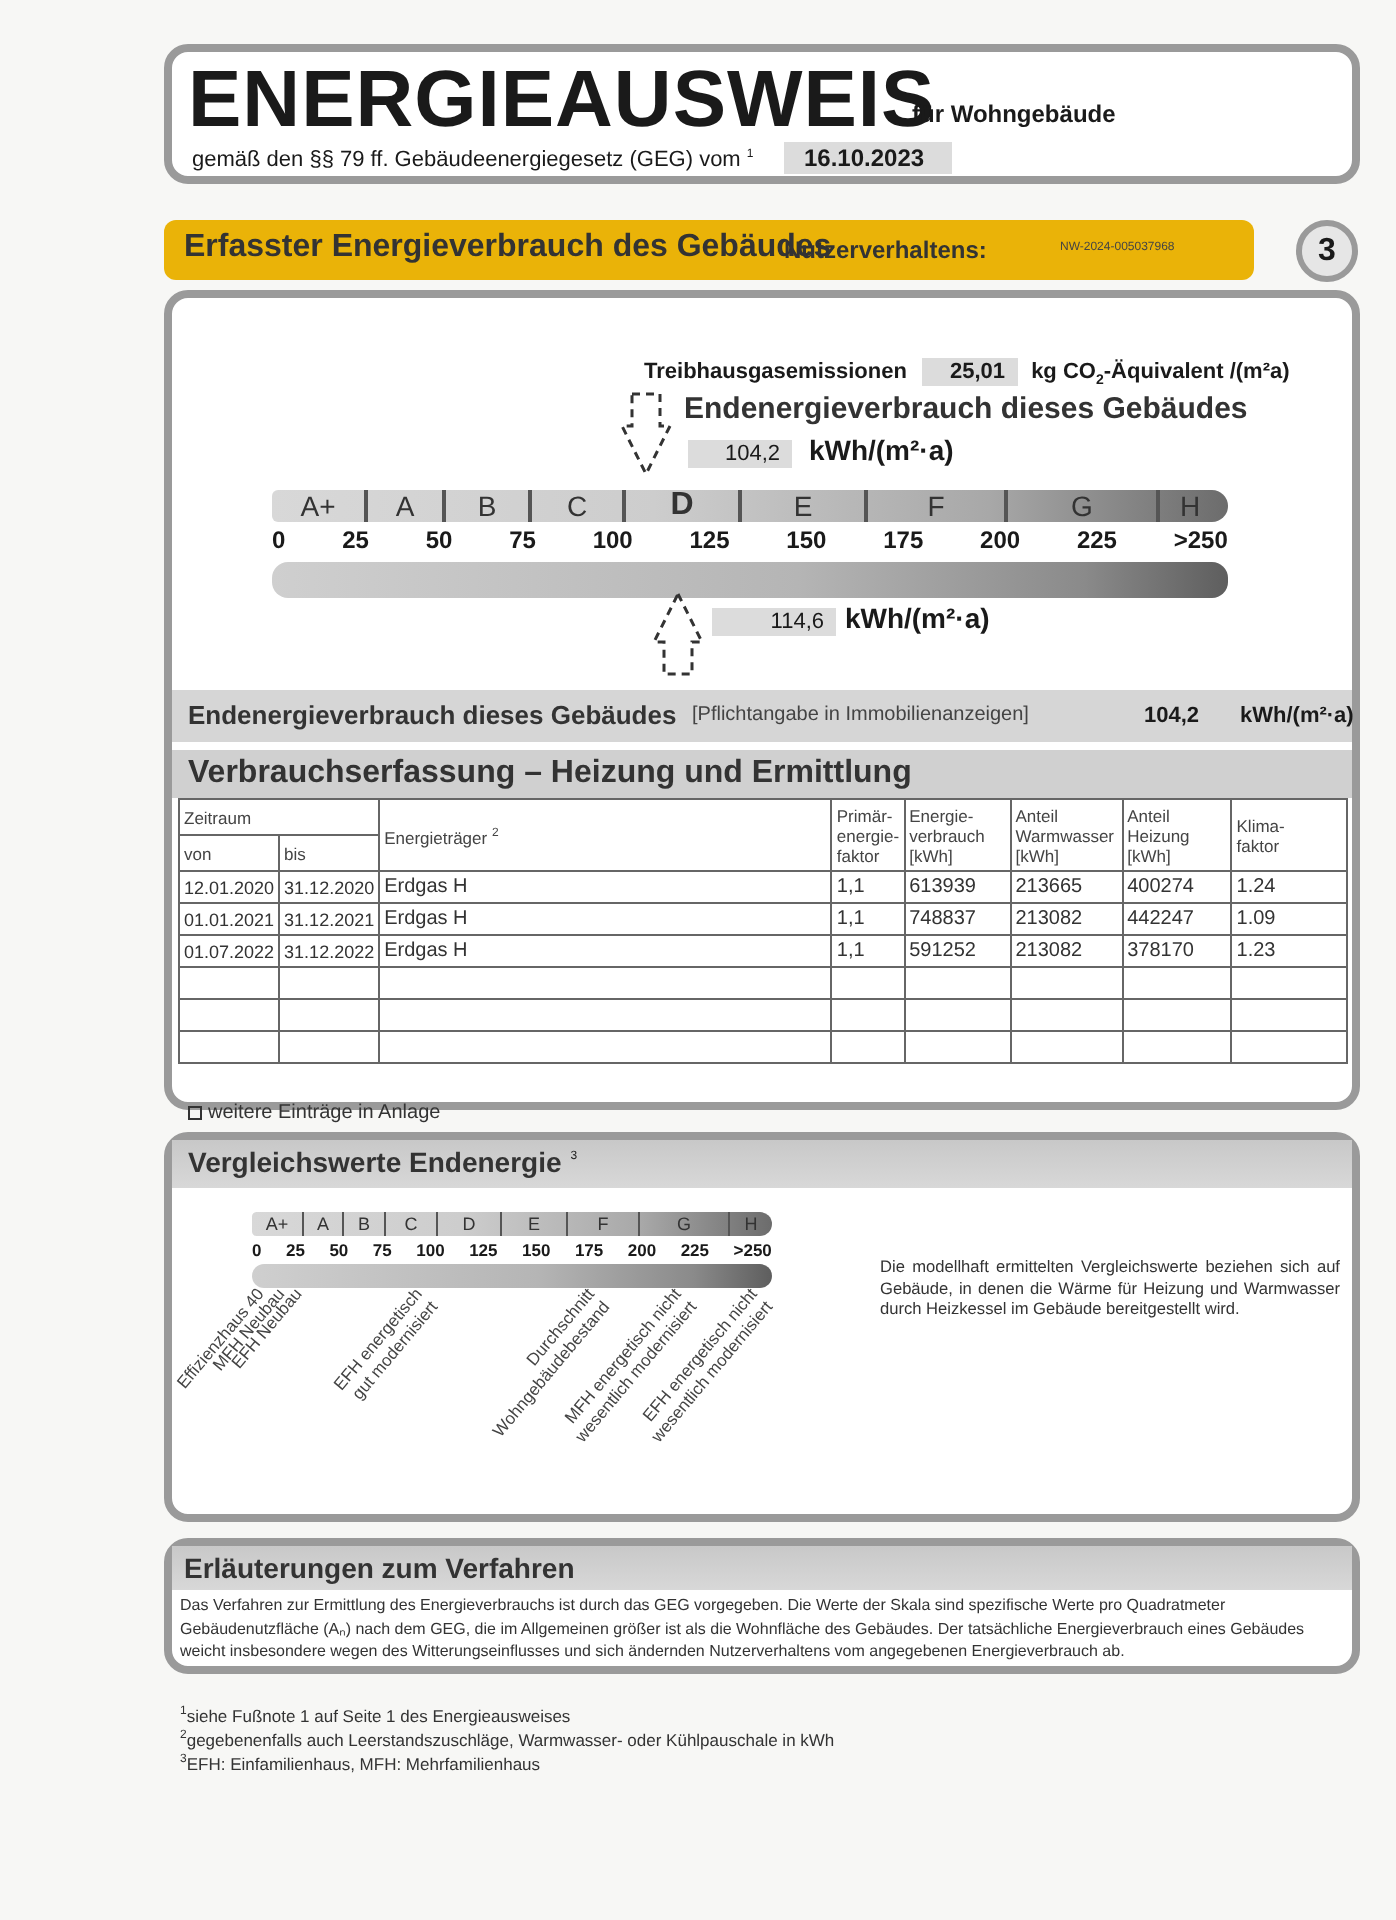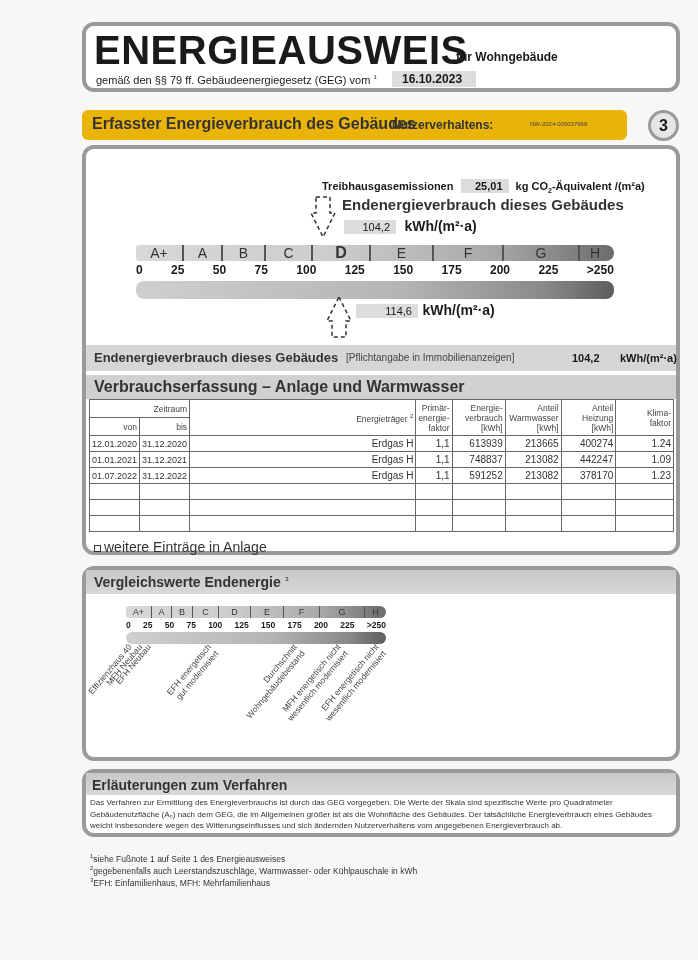--- a/index.html
+++ b/index.html
@@ -27,21 +27,21 @@
 
   .scale { height: 16px; border-radius: 3px 8px 8px 3px; background: linear-gradient(90deg,#d8d8d8 0%,#cdcdcd 40%,#a8a8a8 75%,#6c6c6c 100%); display: flex; }
   .scale .cls { text-align: center; font-size: 14px; color: #333; border-right: 2px solid #555; line-height: 16px; }
   .scale .cls:last-child { border-right: none; }
   .ticks { display: flex; justify-content: space-between; font-weight: bold; font-size: 12px; }
   .grad-bar { height: 18px; border-radius: 8px; background: linear-gradient(90deg,#cfcfcf 0%,#b5b5b5 55%,#8a8a8a 85%,#5e5e5e 100%); }
 
   .valbox { background: #dcdcdc; display: inline-block; font-size: 11px; padding: 1px 6px; text-align: right; }
 
   table.vt { border-collapse: collapse; font-size: 10px; }
-  table.vt td { border: 1px solid #666; text-align: right; height: 16px; padding: 0 2px; color: #333; }
+  table.vt td { border: 1px solid #666; text-align: left; height: 16px; padding: 0 2px; color: #333; }
   table.vt td.hd { font-size: 8.5px; color: #444; line-height: 10px; }
 
   .compbox { left: 82px; top: 566px; width: 598px; height: 195px; border: 4px solid #9a9a9a; border-radius: 12px; background: #fff; }
   .rot { position: absolute; transform: rotate(-50deg); transform-origin: right top; font-size: 8.5px; color: #444; text-align: right; white-space: nowrap; line-height: 10px; }
 
   .erlbox { left: 82px; top: 769px; width: 598px; height: 68px; border: 4px solid #9a9a9a; border-radius: 12px; background: #fff; }
   .fn { left: 90px; font-size: 8.5px; color: #333; }
   sup { font-size: 6px; }
 </style>
 </head>
@@ -115,21 +115,21 @@
   </div>
 
   <div class="abs" style="left:0;top:196px;width:590px;height:26px;background:#d6d6d6;">
     <span class="abs" style="left:8px;top:5px;font-size:13px;font-weight:bold;color:#333;">Endenergieverbrauch dieses Gebäudes</span>
     <span class="abs" style="left:260px;top:7px;font-size:10px;color:#444;">[Pflichtangabe in Immobilienanzeigen]</span>
     <span class="abs" style="left:486px;top:7px;font-size:11px;font-weight:bold;">104,2</span>
     <span class="abs" style="left:534px;top:7px;font-size:11px;font-weight:bold;">kWh/(m²·a)</span>
   </div>
 
   <div class="abs" style="left:0;top:226px;width:590px;height:24px;background:#d0d0d0;">
-    <span class="abs" style="left:8px;top:3px;font-size:16px;font-weight:bold;color:#333;">Verbrauchserfassung – Anlage und Warmwasser</span>
+    <span class="abs" style="left:8px;top:3px;font-size:16px;font-weight:bold;color:#333;">Verbrauchserfassung – Heizung und Ermittlung</span>
   </div>
 
   <table class="vt abs" style="left:3px;top:250px;width:585px;">
     <tbody>
         <tr>
       <td class="hd" colspan="2" style="border-bottom:none;height:18px;">Zeitraum</td>
       <td class="hd" rowspan="2" style="width:240px;"><span>Energieträger</span> <sup>2</sup></td>
       <td class="hd" rowspan="2" style="width:36px;white-space:pre-line;">Primär-
 energie-
 faktor</td>
@@ -204,21 +204,21 @@
           <td></td>
           <td></td>
           <td></td>
           <td></td>
           <td></td>
           <td></td>
           <td></td>
         </tr>
   </tbody>
     </table>
-  <div class="abs" style="left:8px;top:390px;font-size:14px;color:#333;">
+  <div class="abs" style="left:8px;top:402px;font-size:10px;color:#333;">
     <span style="display:inline-block;width:7px;height:7px;border:1px solid #333;margin-right:3px;vertical-align:middle;"></span><span>weitere Einträge in Anlage</span>
   </div>
 </div>
 
 <div class="abs compbox">
   <div style="background:linear-gradient(#c8c8c8,#d8d8d8);height:24px;padding:3px 8px;">
     <span style="font-size:14px;font-weight:bold;color:#333;">Vergleichswerte Endenergie</span> <sup>3</sup>
   </div>
   <div class="abs" style="left:40px;top:36px;width:260px;">
     <div class="scale" style="height:12px;">
@@ -254,20 +254,21 @@
   <div class="rot" style="left:56px;top:72px;white-space:pre;">EFH energetisch
 gut modernisiert</div>
   <div class="rot" style="left:120px;top:72px;white-space:pre;">Durchschnitt
 Wohngebäudebestand</div>
   <div class="rot" style="left:160px;top:72px;white-space:pre;">MFH energetisch nicht
 wesentlich modernisiert</div>
   <div class="rot" style="left:198px;top:72px;white-space:pre;">EFH energetisch nicht
 wesentlich modernisiert</div>
 
   <div class="abs" style="left:354px;top:58px;width:230px;font-size:8.3px;line-height:10.5px;text-align:justify;color:#333;">
+    <p>Die modellhaft ermittelten Vergleichswerte beziehen sich auf Gebäude, in denen die Wärme für Heizung und Warmwasser durch Heizkessel im Gebäude bereitgestellt wird.</p>
   </div>
 </div>
 
 <div class="abs erlbox">
   <div style="background:linear-gradient(#c8c8c8,#d8d8d8);height:22px;padding:3px 6px;">
     <span style="font-size:14px;font-weight:bold;color:#333;">Erläuterungen zum Verfahren</span>
   </div>
   <div style="padding:2px 4px;font-size:8px;line-height:11.5px;color:#333;">Das Verfahren zur Ermittlung des Energieverbrauchs ist durch das GEG vorgegeben. Die Werte der Skala sind spezifische Werte pro Quadratmeter Gebäudenutzfläche (Aₙ) nach dem GEG, die im Allgemeinen größer ist als die Wohnfläche des Gebäudes. Der tatsächliche Energieverbrauch eines Gebäudes weicht insbesondere wegen des Witterungseinflusses und sich ändernden Nutzerverhaltens vom angegebenen Energieverbrauch ab.</div>
 </div>
 

